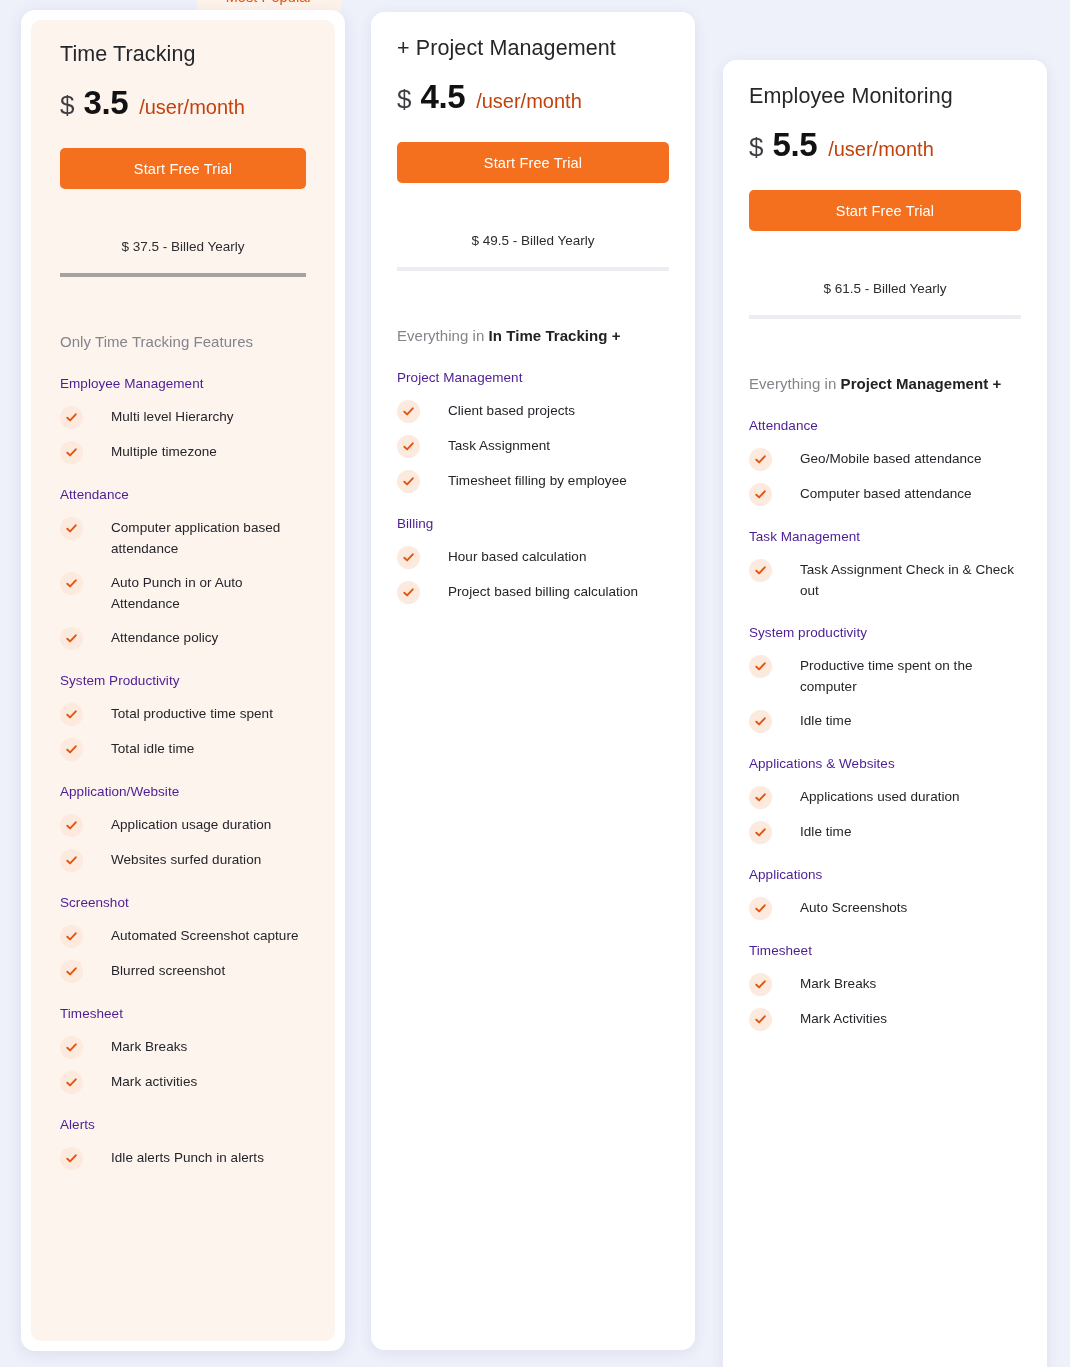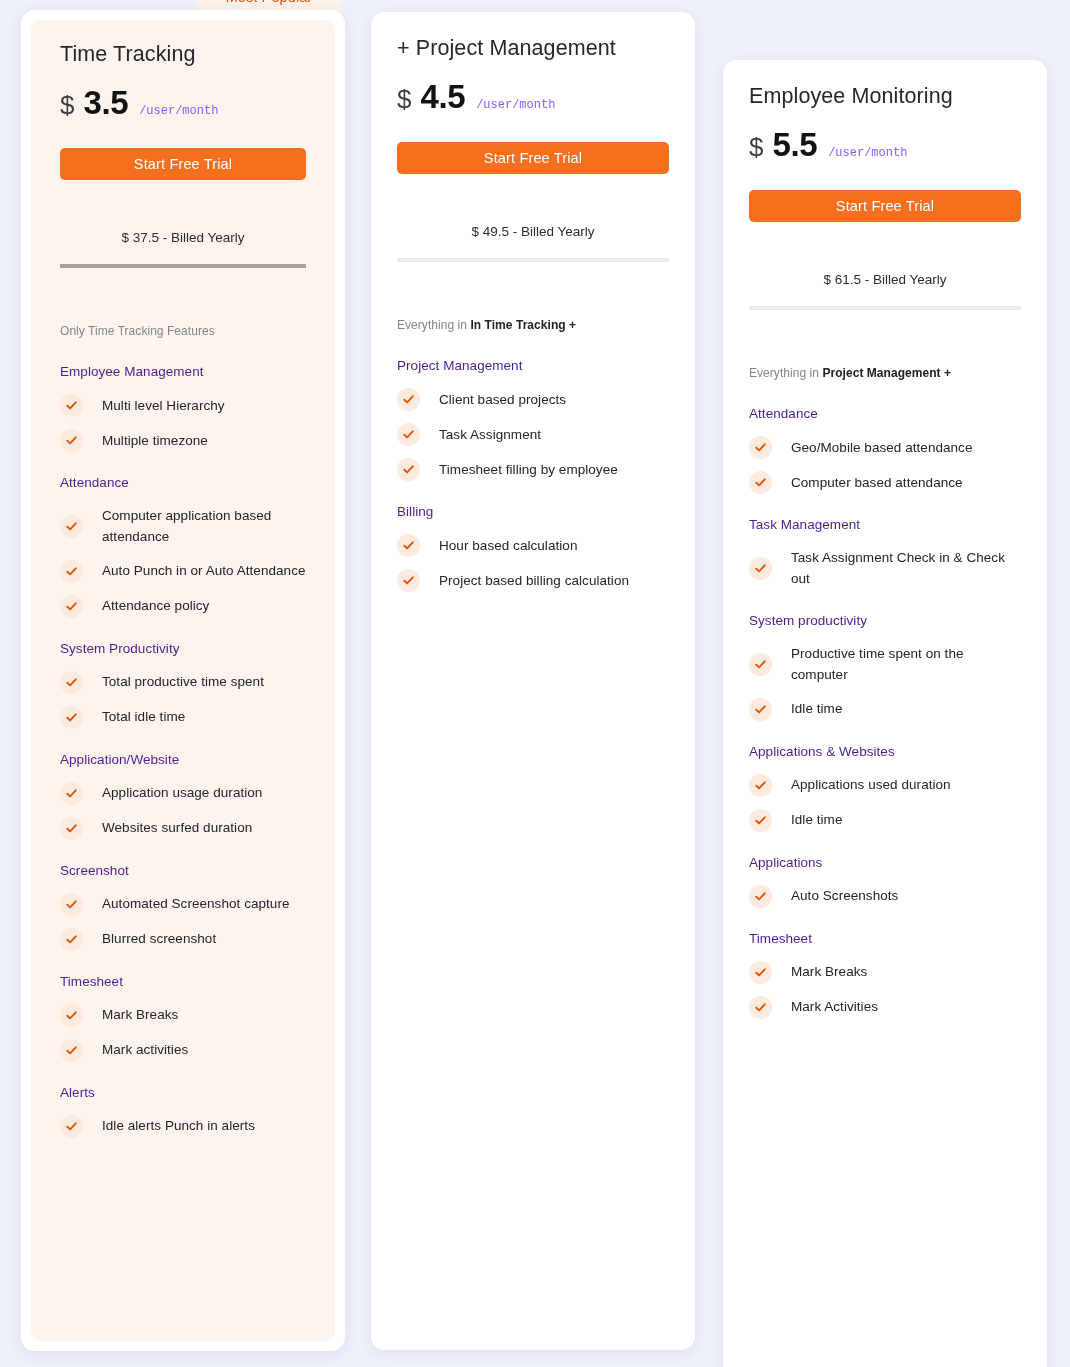--- a/index.html
+++ b/index.html
@@ -104,30 +104,29 @@
     color: #3d3d42;
     font-weight: 400;
   }
   .amount {
     font-size: 33px;
     color: #121214;
     font-weight: 700;
     letter-spacing: -.4px;
   }
   .per {
-    font-size: 12px;
-    color: #8b5cf6;
+    font-size: 20px;
+    color: #c2410c;
     margin-left: 2px;
-    font-family: Liberation Mono, monospace;
   }
 
   .trial-button {
     display: block;
     width: 100%;
-    height: 32px;
+    height: 41px;
     background: #f4701f;
     color: #ffffff;
     border: none;
     border-radius: 5px;
     font-family: "Liberation Sans", sans-serif;
     font-size: 14.5px;
     letter-spacing: .15px;
     cursor: pointer;
   }
 
@@ -136,21 +135,21 @@
     font-size: 13.5px;
     color: #2c2c31;
     margin-top: 50px;
     padding-bottom: 19px;
     border-bottom: 4px solid #a3a3a3;
   }
   .card.plain .billed-note { border-bottom-color: #ededf1; }
 
   
   .features-intro {
-    font-size: 12px;
+    font-size: 15px;
     color: #84848c;
     margin-top: 56px;
     margin-bottom: 26px;
     white-space: nowrap;
     letter-spacing: .05px;
   }
   .features-intro strong {
     color: #222226;
     font-weight: 700;
   }
@@ -158,22 +157,22 @@
   .group { margin-bottom: 17px; }
   .group-title {
     font-size: 13.5px;
     color: #4c1d95;
     margin-bottom: 9px;
     letter-spacing: .05px;
   }
 
   .feature {
     display: flex;
-    align-items: center;
-    gap: 19px;
+    align-items: flex-start;
+    gap: 28px;
     padding: 6px 0;
   }
   .check-icon {
     flex: 0 0 auto;
     width: 23px;
     height: 23px;
     border-radius: 50%;
     background: #fdeade;
     display: flex;
     align-items: center;

